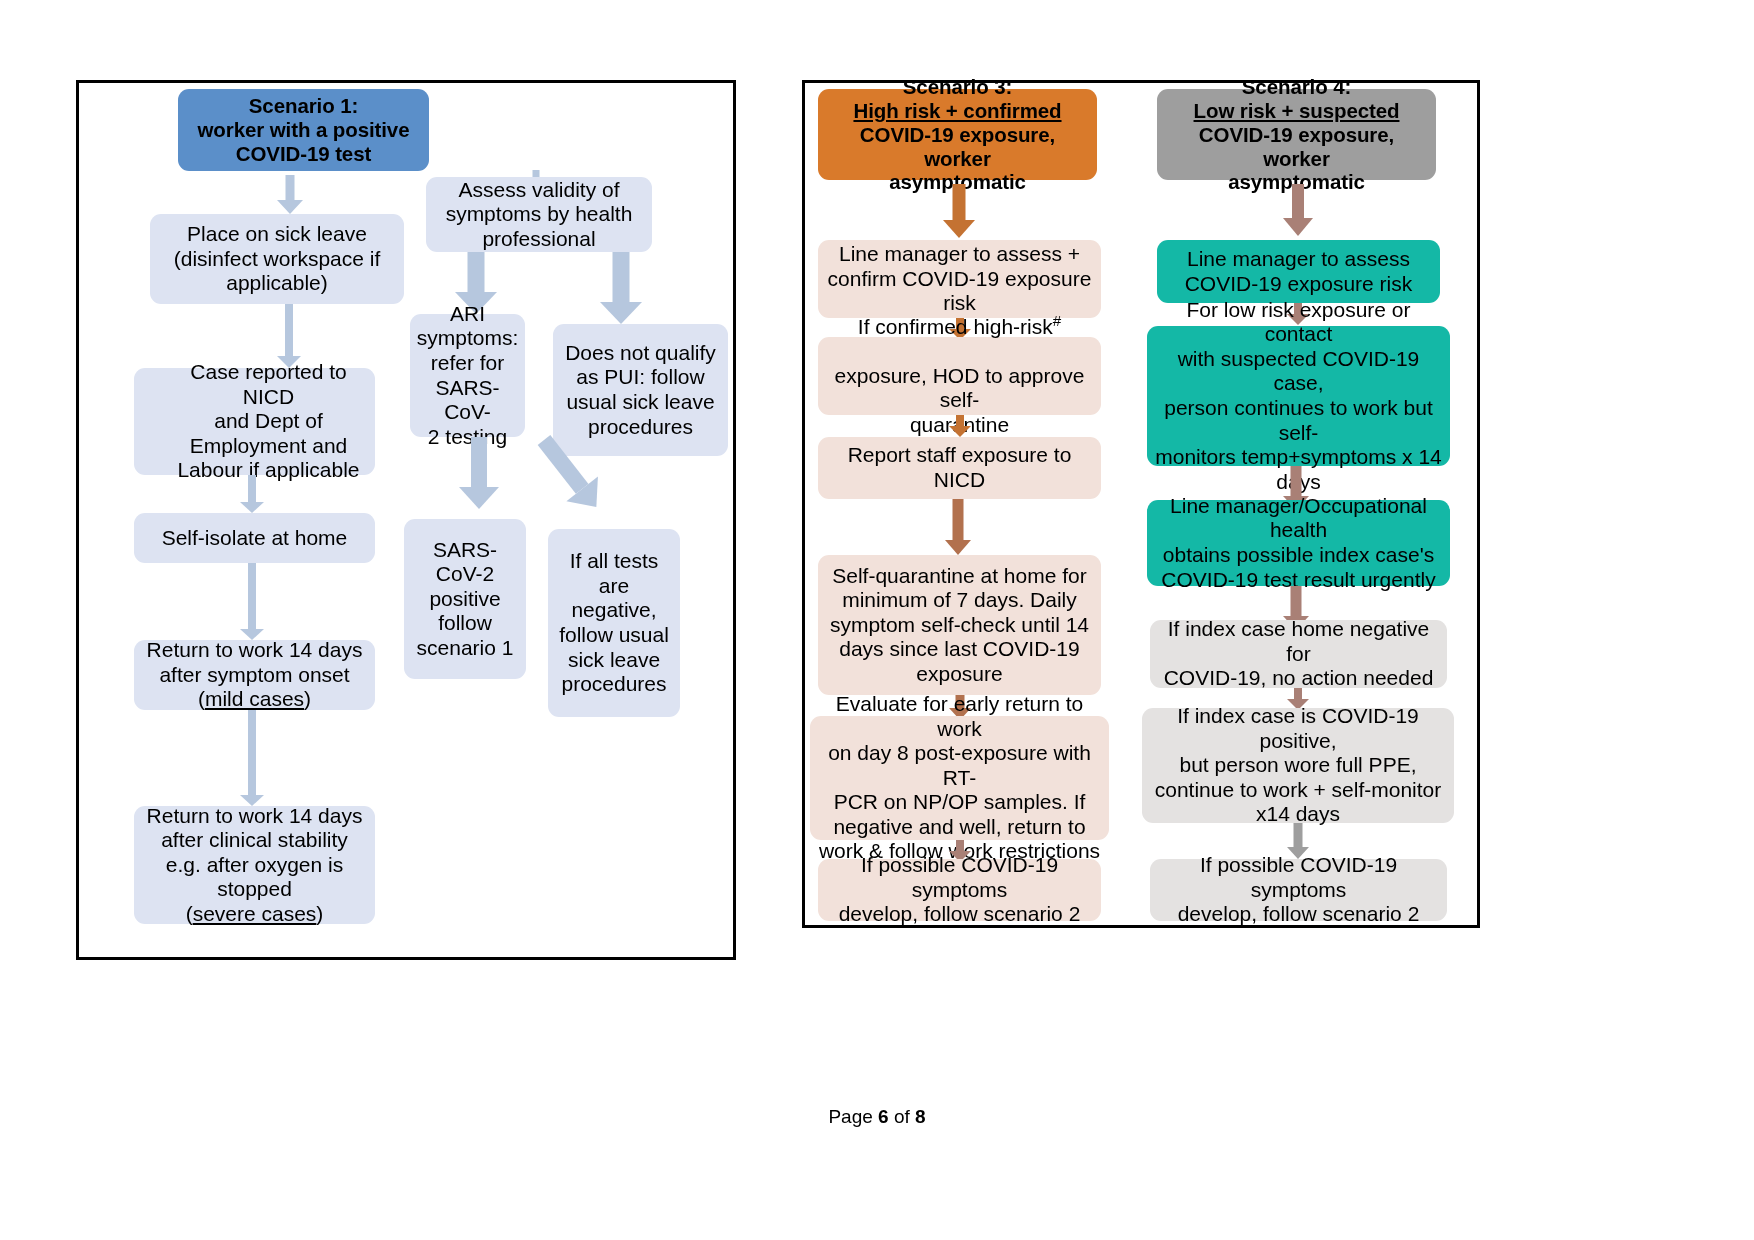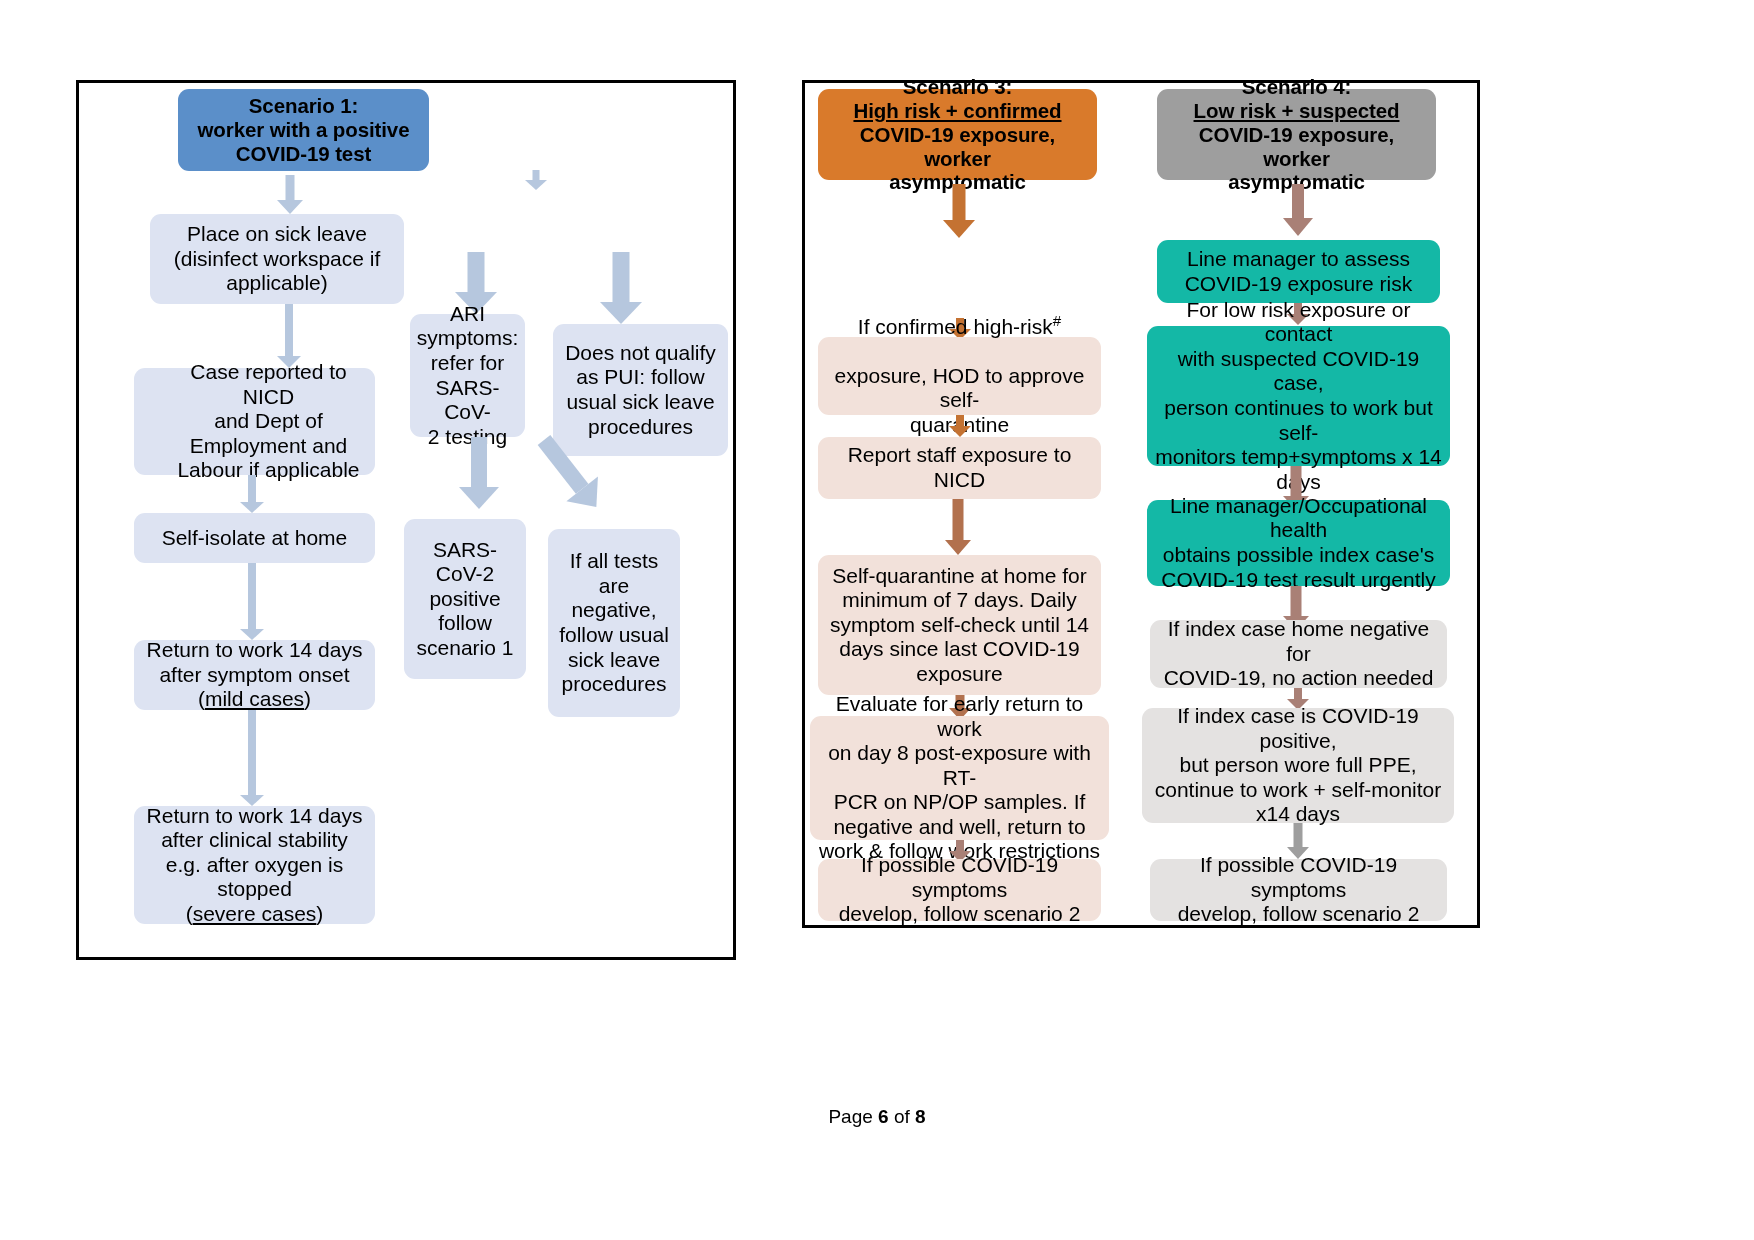--- a/index.html
+++ b/index.html
@@ -154,20 +154,23 @@
 stopped</span>
     <span>(<span class="u">severe cases</span>)</span>
   </div>
 
 
   <div class="arrow" style="left:525px; top:170px; width:22px; height:20px;">
     <div class="shaft" style="width:7px; height:10px; background:#b6c7de;"></div>
     <div class="head" style="border-left:11px solid transparent; border-right:11px solid transparent; border-top:10px solid #b6c7de;"></div>
   </div>
 
+  <div class="node body-node fill-blue" style="left:426px; top:177px; width:226px; height:75px;">Assess validity of
+symptoms by health
+professional</div>
 
   <div class="arrow" style="left:455px; top:252px; width:42px; height:62px;">
     <div class="shaft" style="width:17px; height:40px; background:#b6c7de;"></div>
     <div class="head" style="border-left:21px solid transparent; border-right:21px solid transparent; border-top:22px solid #b6c7de;"></div>
   </div>
 
   <div class="arrow" style="left:600px; top:252px; width:42px; height:72px;">
     <div class="shaft" style="width:17px; height:50px; background:#b6c7de;"></div>
     <div class="head" style="border-left:21px solid transparent; border-right:21px solid transparent; border-top:22px solid #b6c7de;"></div>
   </div>
@@ -212,20 +215,23 @@
     <span class="u">High risk + confirmed</span>
     <span style="white-space:pre-line;">COVID-19 exposure, worker
 asymptomatic</span>
   </div>
 
   <div class="arrow" style="left:943px; top:184px; width:32px; height:54px;">
     <div class="shaft" style="width:13px; height:36px; background:#c47232;"></div>
     <div class="head" style="border-left:16px solid transparent; border-right:16px solid transparent; border-top:18px solid #c47232;"></div>
   </div>
 
+  <div class="node body-node fill-peach" style="left:818px; top:240px; width:283px; height:78px;">Line manager to assess +
+confirm   COVID-19 exposure
+risk</div>
 
   <div class="arrow" style="left:949px; top:318px; width:22px; height:22px;">
     <div class="shaft" style="width:8px; height:11px; background:#c47232;"></div>
     <div class="head" style="border-left:11px solid transparent; border-right:11px solid transparent; border-top:11px solid #c47232;"></div>
   </div>
 
   <div class="node body-node fill-peach" style="left:818px; top:337px; width:283px; height:78px; flex-direction:column;">
     <span><span>If confirmed high-risk</span><sup class="hash">#</sup></span>
     <span style="white-space:pre-line;">
 exposure, HOD to approve self-

